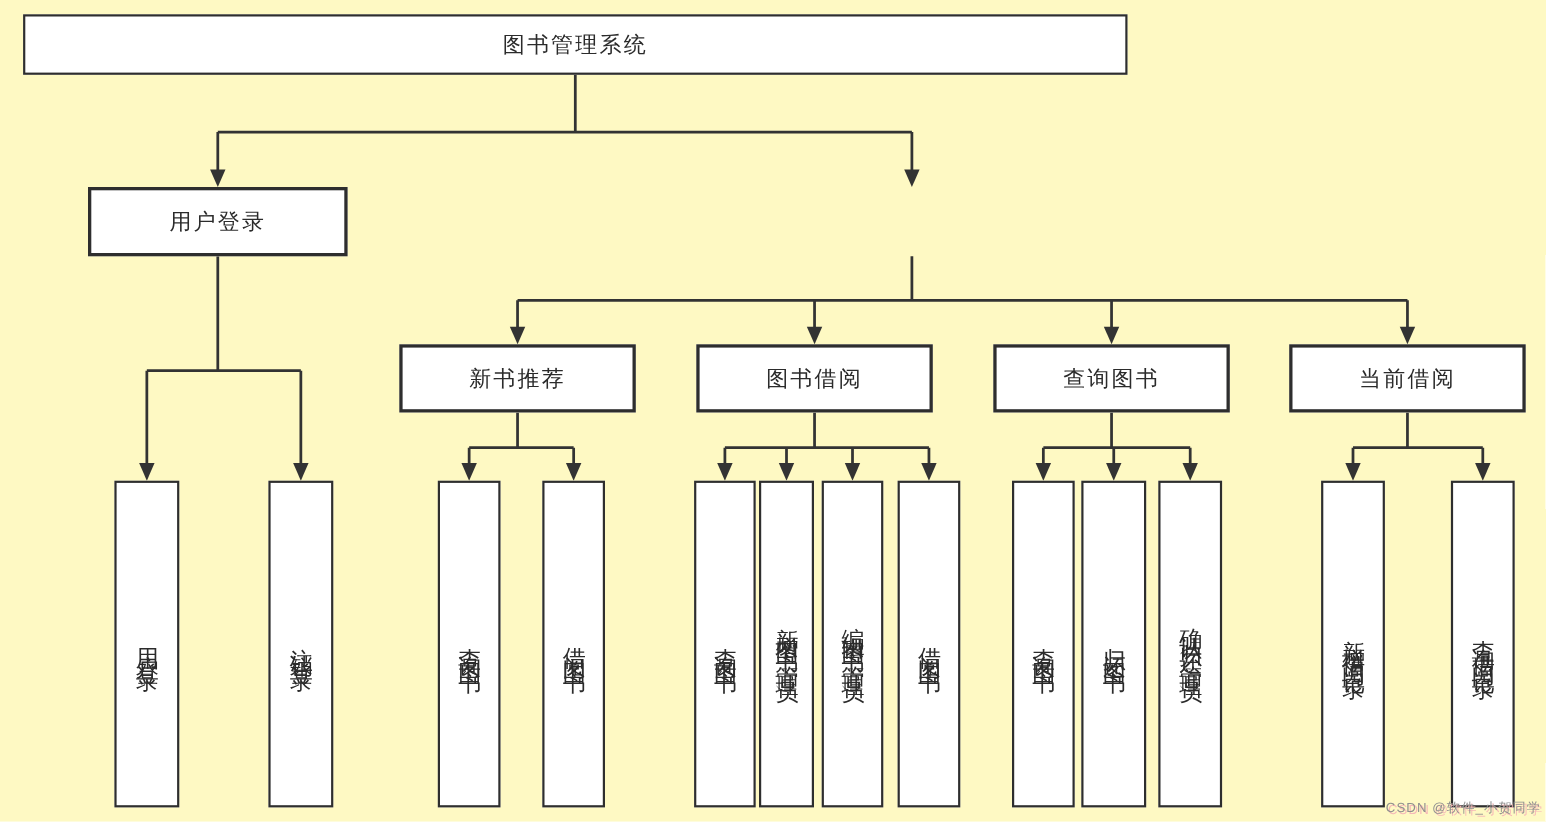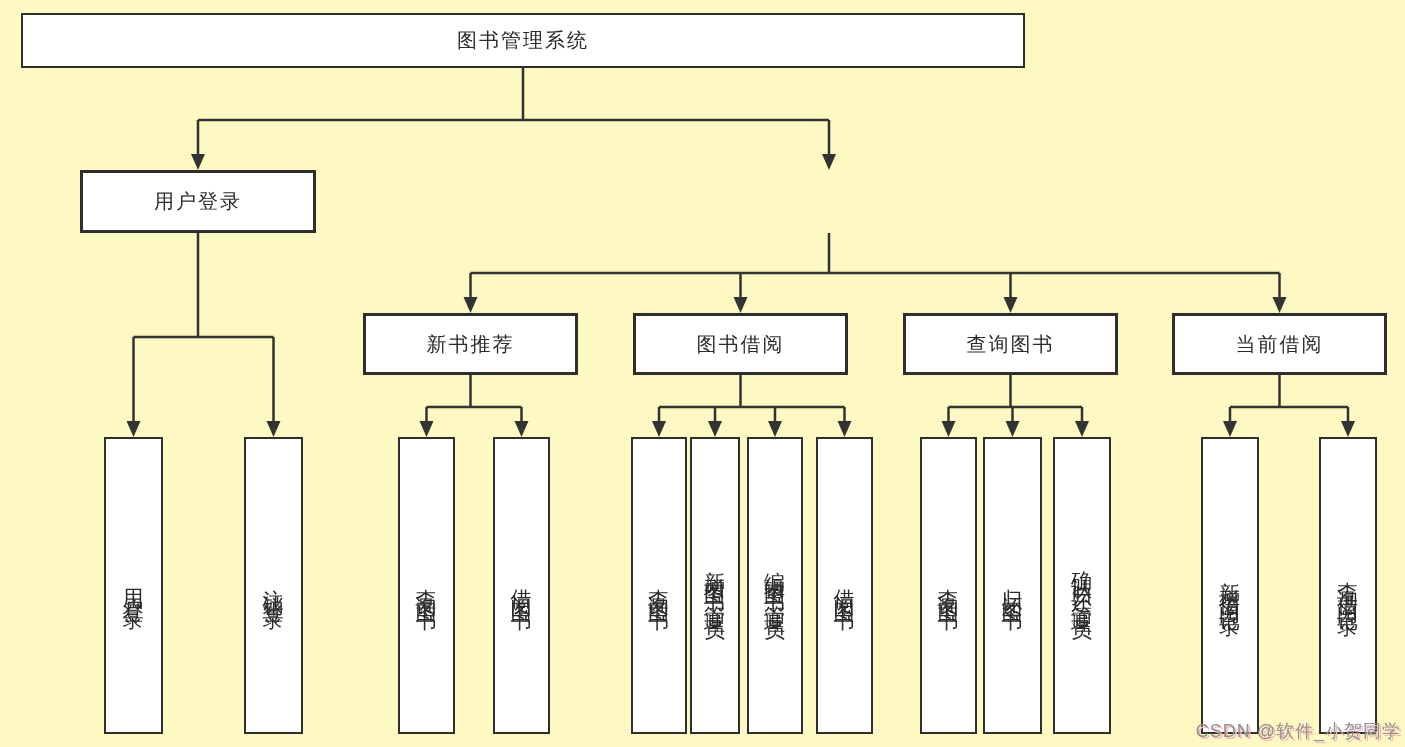--- a/index.html
+++ b/index.html
@@ -60,21 +60,21 @@
     text-orientation: mixed;
     font-size: 21px;
     letter-spacing: 7px;
     line-height: 1;
     white-space: nowrap;
   }
   .watermark {
     position: absolute;
     right: 4px;
     bottom: 4px;
-    font-size: 18px;
+    font-size: 12px;
     letter-spacing: 1px;
     color: #8f8f8f;
     text-shadow: 2px 2px 0 #f6b8b8;
     white-space: nowrap;
     text-align: right;
   }
   .cline { stroke: #333333; stroke-width: 2.5; fill: none; }
   .ahead { fill: #333333; stroke: none; }
 </style>
 </head>

